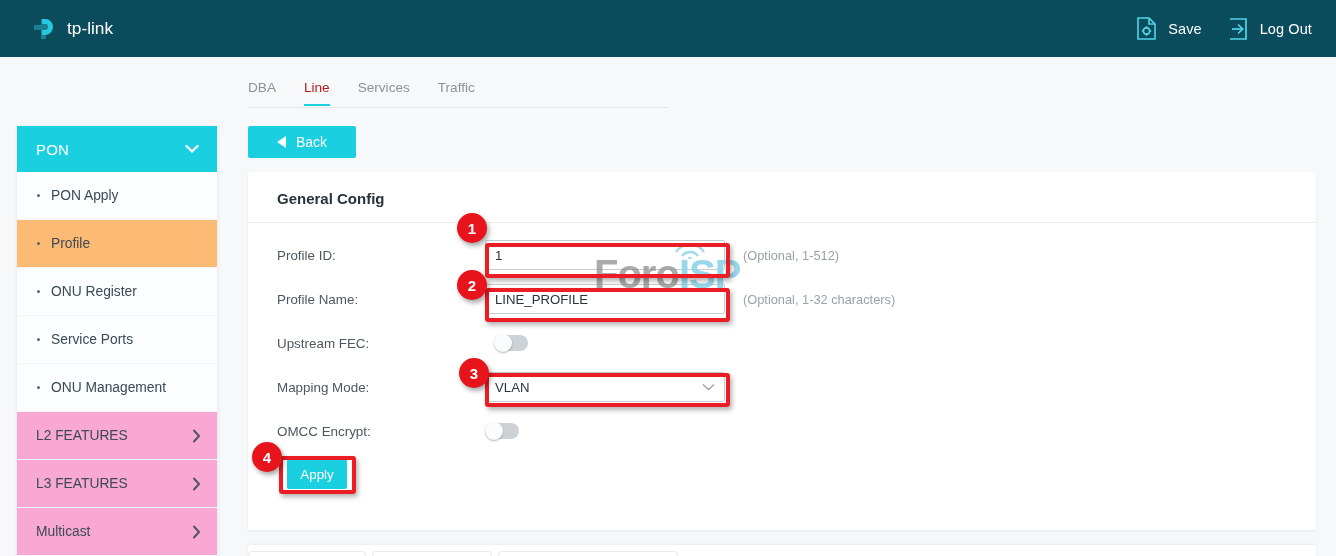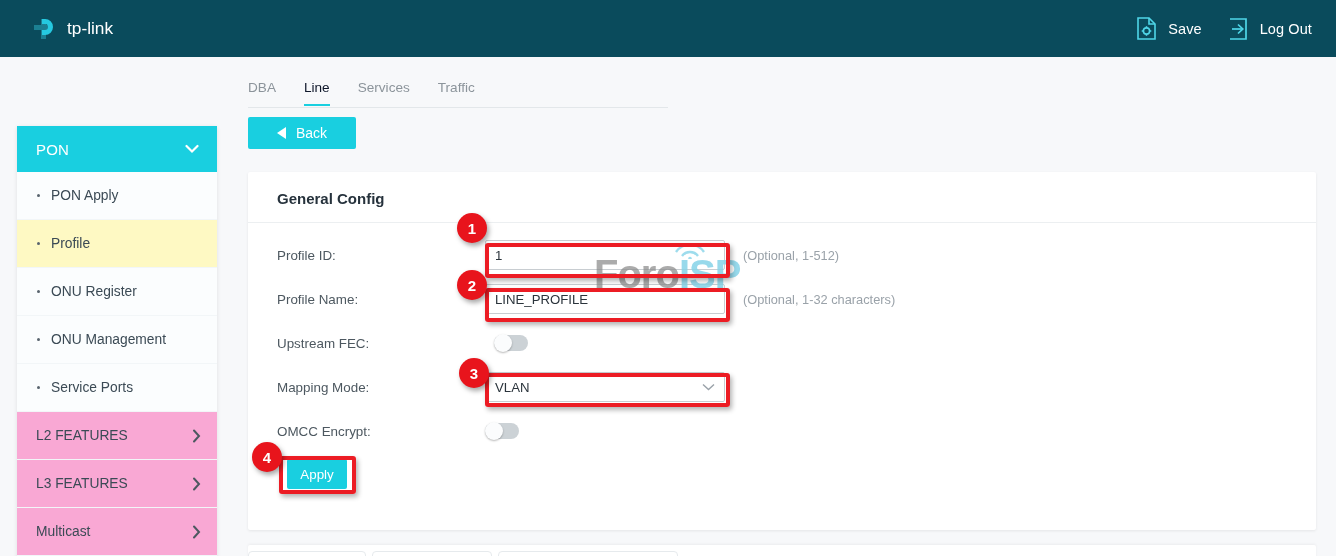--- a/index.html
+++ b/index.html
@@ -44,21 +44,21 @@
     cursor: pointer;
   }
   .side-head .t { color: #fff; font-size: 15px; letter-spacing: .2px; }
   .side-head .chev { margin-left: auto; }
   .side-sub {
     height: 48px; display: flex; align-items: center;
     padding-left: 20px; cursor: pointer;
     border-bottom: 1px solid #f2f6f8;
     background: #fbfdfe;
   }
-  .side-sub.active { background: #fef9c3; }
+  .side-sub.active { background: #fdba74; }
   .side-sub .dot {
     width: 3px; height: 3px; border-radius: 50%;
     background: #59646e; margin-right: 11px; flex: none;
   }
   .side-sub .t { font-size: 13.8px; color: #3b4a55; }
   .side-grp {
     height: 48px; display: flex; align-items: center;
     padding: 0 16px 0 19px; cursor: pointer;
     border-bottom: 1px solid #f2f6f8;
     background: #f9a8d4;
@@ -67,24 +67,24 @@
   .side-grp .chev { margin-left: auto; }
 
   
   .tabs {
     position: absolute; left: 248px; top: 80px;
     width: 420px; height: 28px;
     display: flex; align-items: flex-start; gap: 28px;
     border-bottom: 1px solid #e3e7ea;
   }
   .tab { font-size: 13.6px; color: #8c949b; cursor: pointer; padding-bottom: 9px; }
-  .tab.active { color: #0f172a; border-bottom: 2px solid #19cfe0; }
+  .tab.active { color: #b91c1c; border-bottom: 2px solid #19cfe0; }
 
   .back-btn {
-    position: absolute; left: 248px; top: 117px;
+    position: absolute; left: 248px; top: 126px;
     width: 108px; height: 32px;
     background: #19cfe0; border: none; border-radius: 2px;
     color: #fff; font-size: 14px; font-family: inherit;
     display: flex; align-items: center; justify-content: center; gap: 10px;
     cursor: pointer;
   }
   .tri-left {
     width: 0; height: 0;
     border-top: 6px solid transparent; border-bottom: 6px solid transparent;
     border-right: 9px solid #fff;
@@ -239,25 +239,25 @@
     <div class="side-sub active">
       <span class="dot"></span>
       <span class="t">Profile</span>
     </div>
     <div class="side-sub">
       <span class="dot"></span>
       <span class="t">ONU Register</span>
     </div>
     <div class="side-sub">
       <span class="dot"></span>
+      <span class="t">Service Ports</span>
+    </div>
+    <div class="side-sub">
+      <span class="dot"></span>
       <span class="t">ONU Management</span>
-    </div>
-    <div class="side-sub">
-      <span class="dot"></span>
-      <span class="t">Service Ports</span>
     </div>
 
     <div class="side-grp">
       <span class="t">L2 FEATURES</span>
       <svg class="chev" width="9" height="14" viewBox="0 0 9 14">
         <path d="M2 1.5 L7 7 L2 12.5" fill="none" stroke="#4d5860" stroke-width="2" stroke-linecap="round"></path>
       </svg>
     </div>
     <div class="side-grp">
       <span class="t">L3 FEATURES</span>

